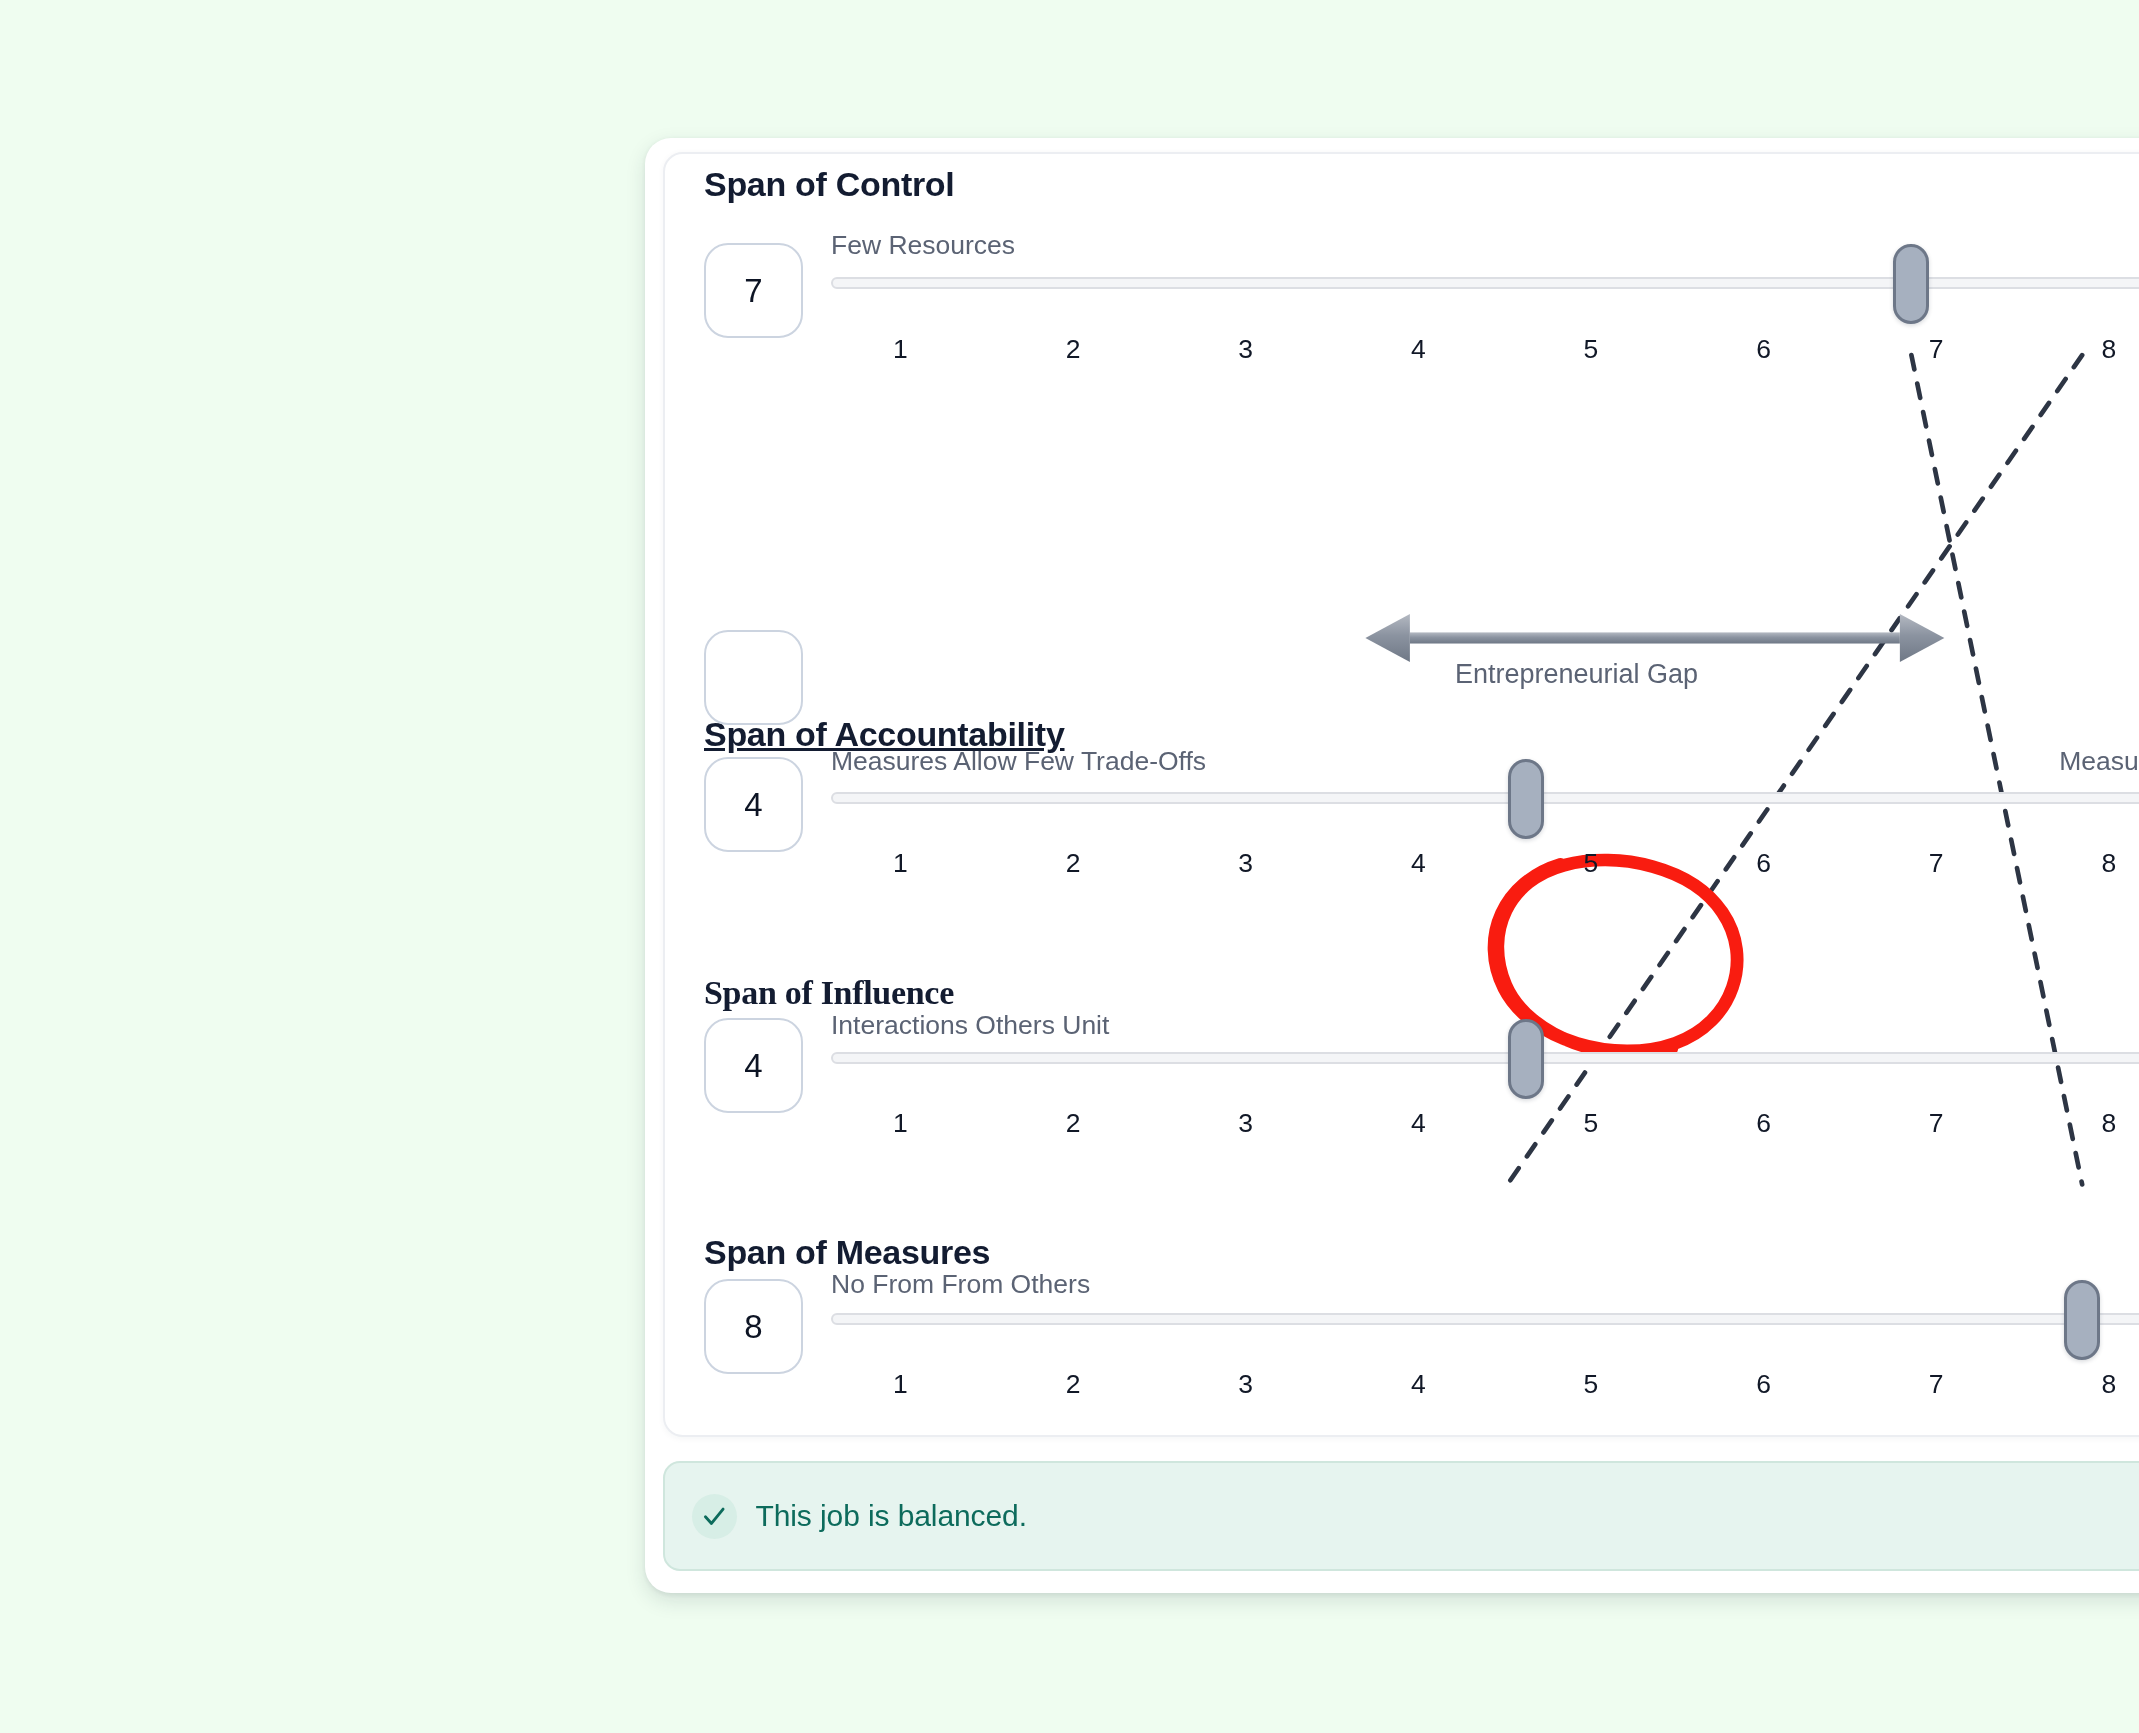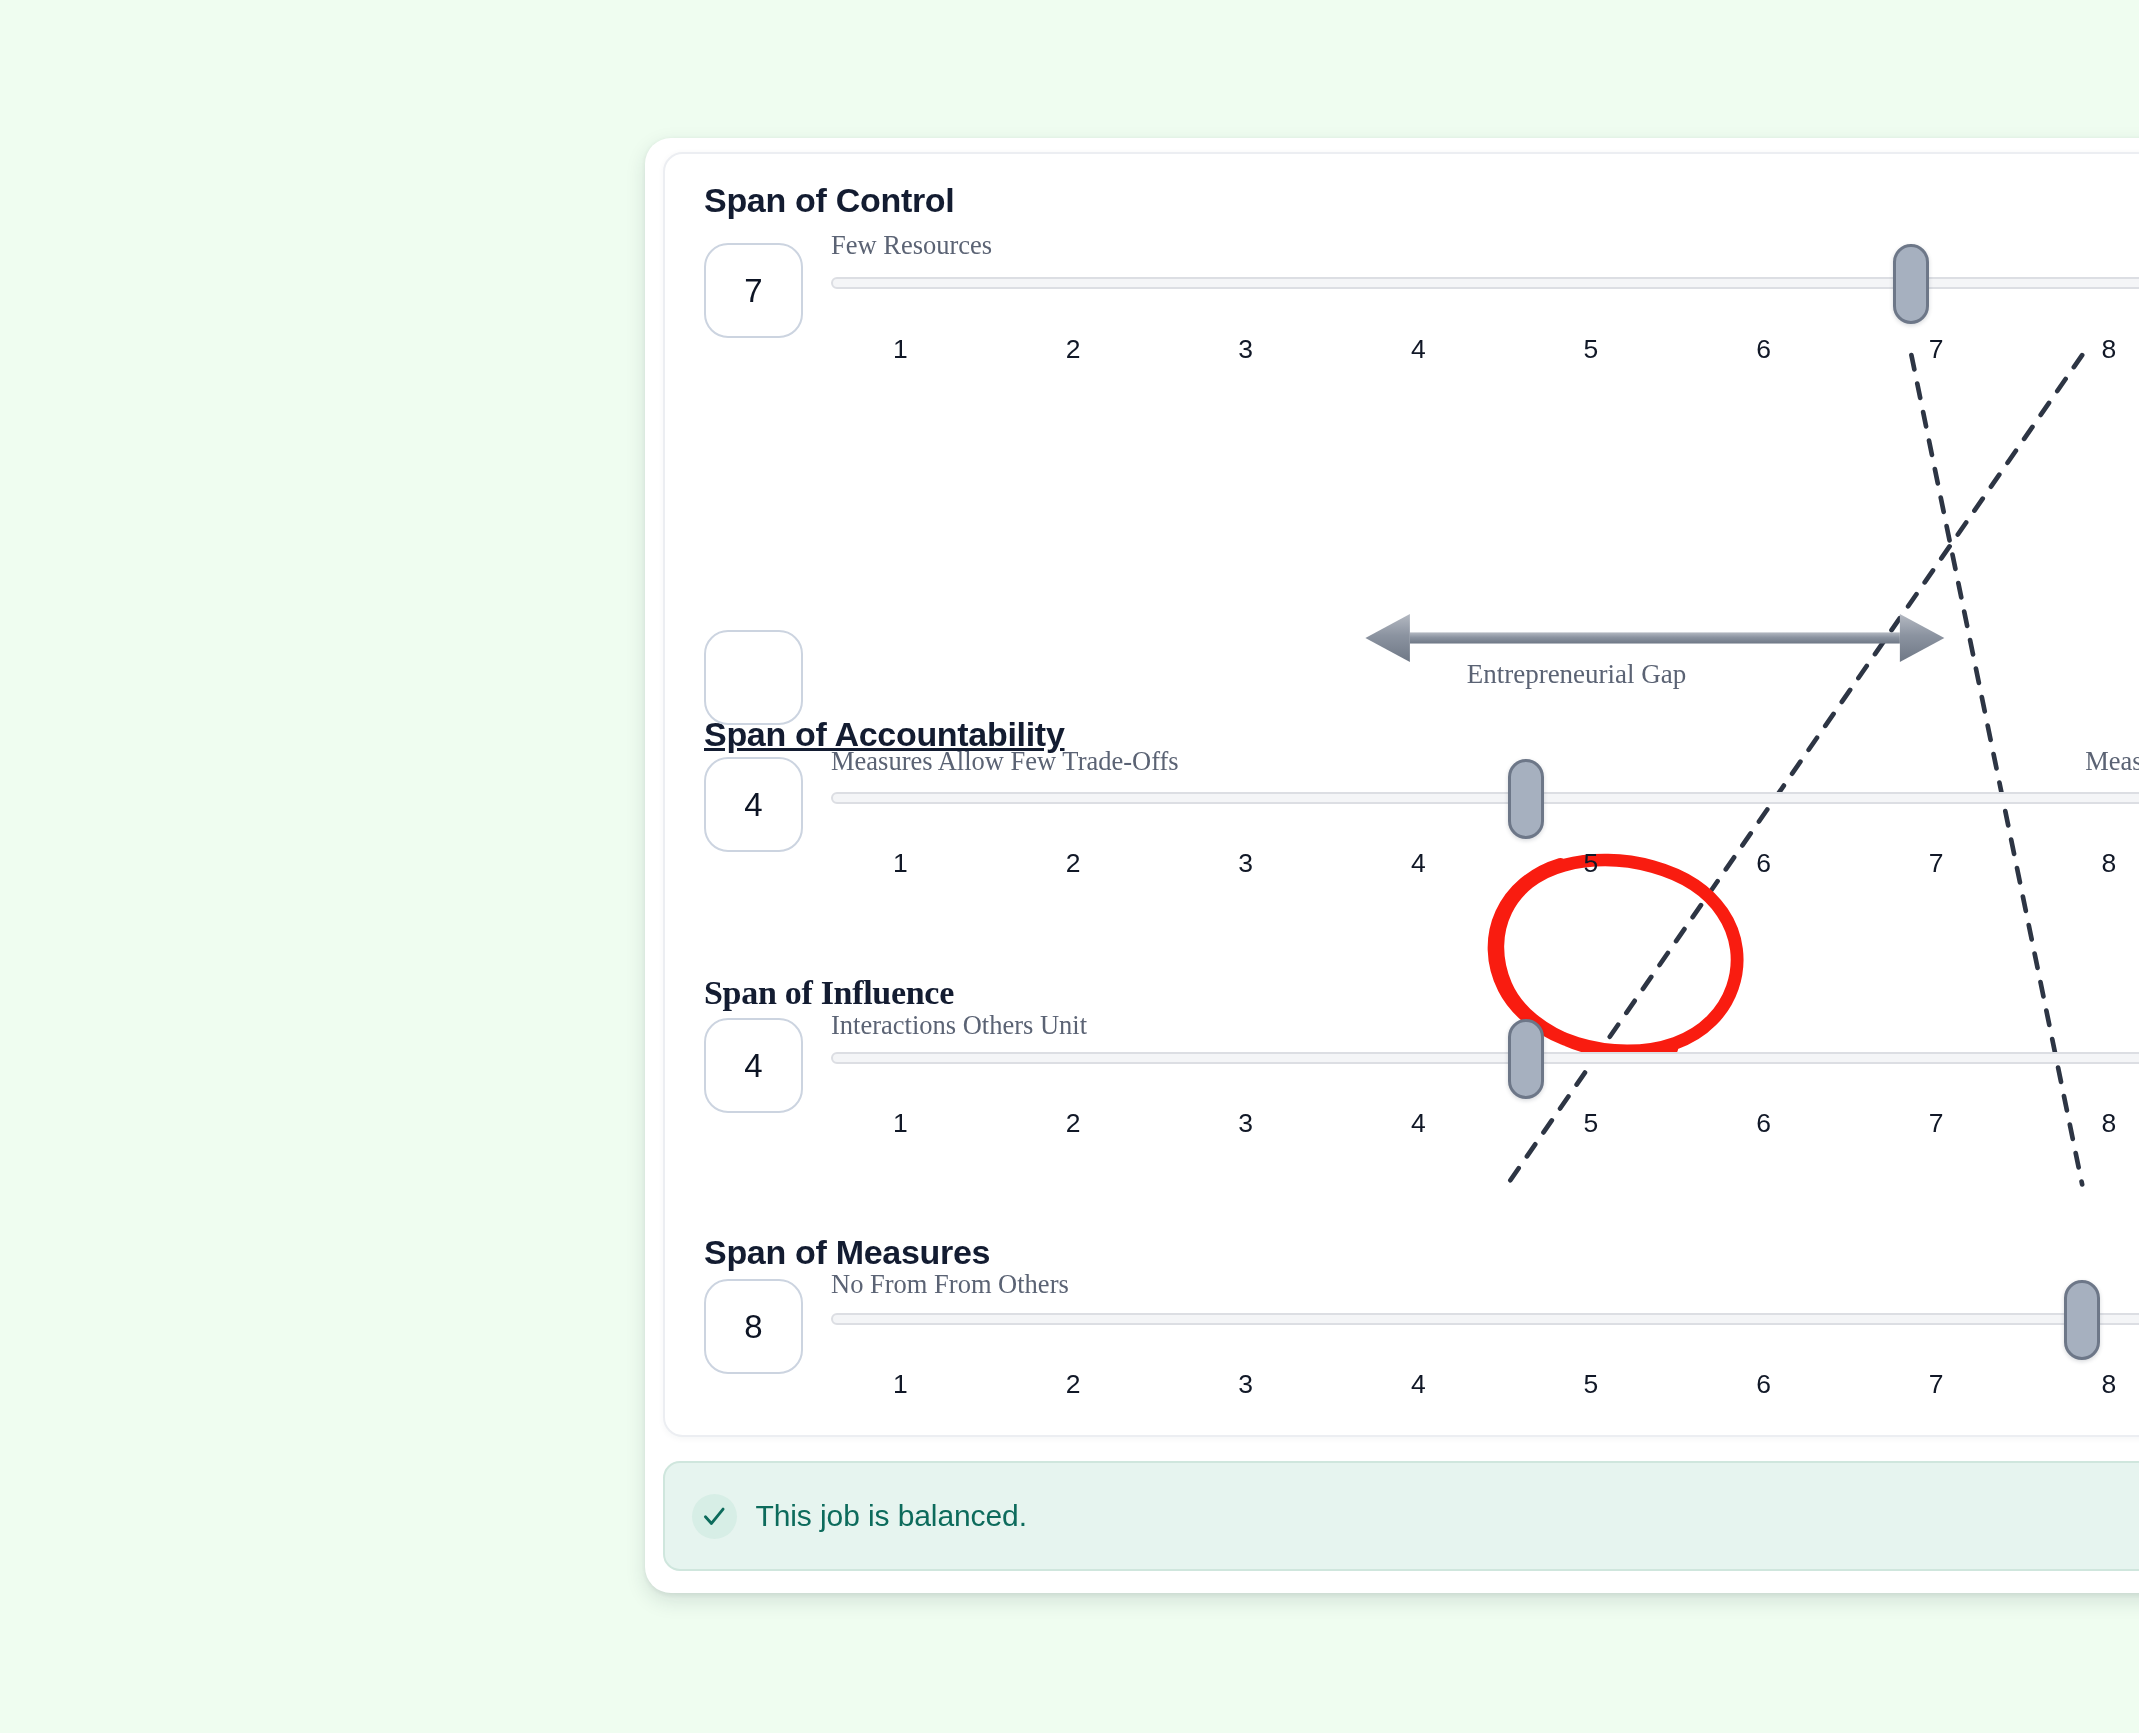--- a/index.html
+++ b/index.html
@@ -62,21 +62,20 @@
     justify-content: center;
     font-size: 33px;
     color: #0d1424;
   }
 
   .end-label {
     position: absolute;
     font-size: 26.5px;
     color: #5b6374;
     white-space: nowrap;
-    font-family: Liberation Serif, serif;
   }
   .end-label.left  { text-align: left; }
   .end-label.right { text-align: right; }
 
   .track {
     position: absolute;
     height: 12px;
     background: #f4f5f7;
     border: 2.1px solid #dcdee3;
     border-radius: 8.6px;
@@ -171,21 +170,21 @@
                C 1960 1700, 1900 1830, 1960 1950
                C 2022 2072, 2220 2128, 2360 2078
                C 2496 2030, 2544 1880, 2470 1772
                C 2400 1668, 2230 1628, 2100 1662
                C 1972 1696, 1912 1818, 1964 1942
                C 2016 2064, 2210 2132, 2352 2090"></path>
     </g>
   </svg>
 
   <div class="block">
-    <div class="span-title" style="left:39px; top:27px;">Span of Control</div>
+    <div class="span-title" style="left:39px; top:11px;">Span of Control</div>
 
     <div class="num-box" style="left:39px; top:89px;">7</div>
 
     <div class="end-label left" style="left:166px; top:76px;">Few Resources</div>
 
     <div class="track" style="left:166px; top:123px; width:1621px;"></div>
     <div class="thumb" style="left:1228px; top:90px;"></div>
 
     <div class="ticks" style="left:166px; top:180px; width:1621px;">
       <span class="tick" style="left:4.28%">1</span>

